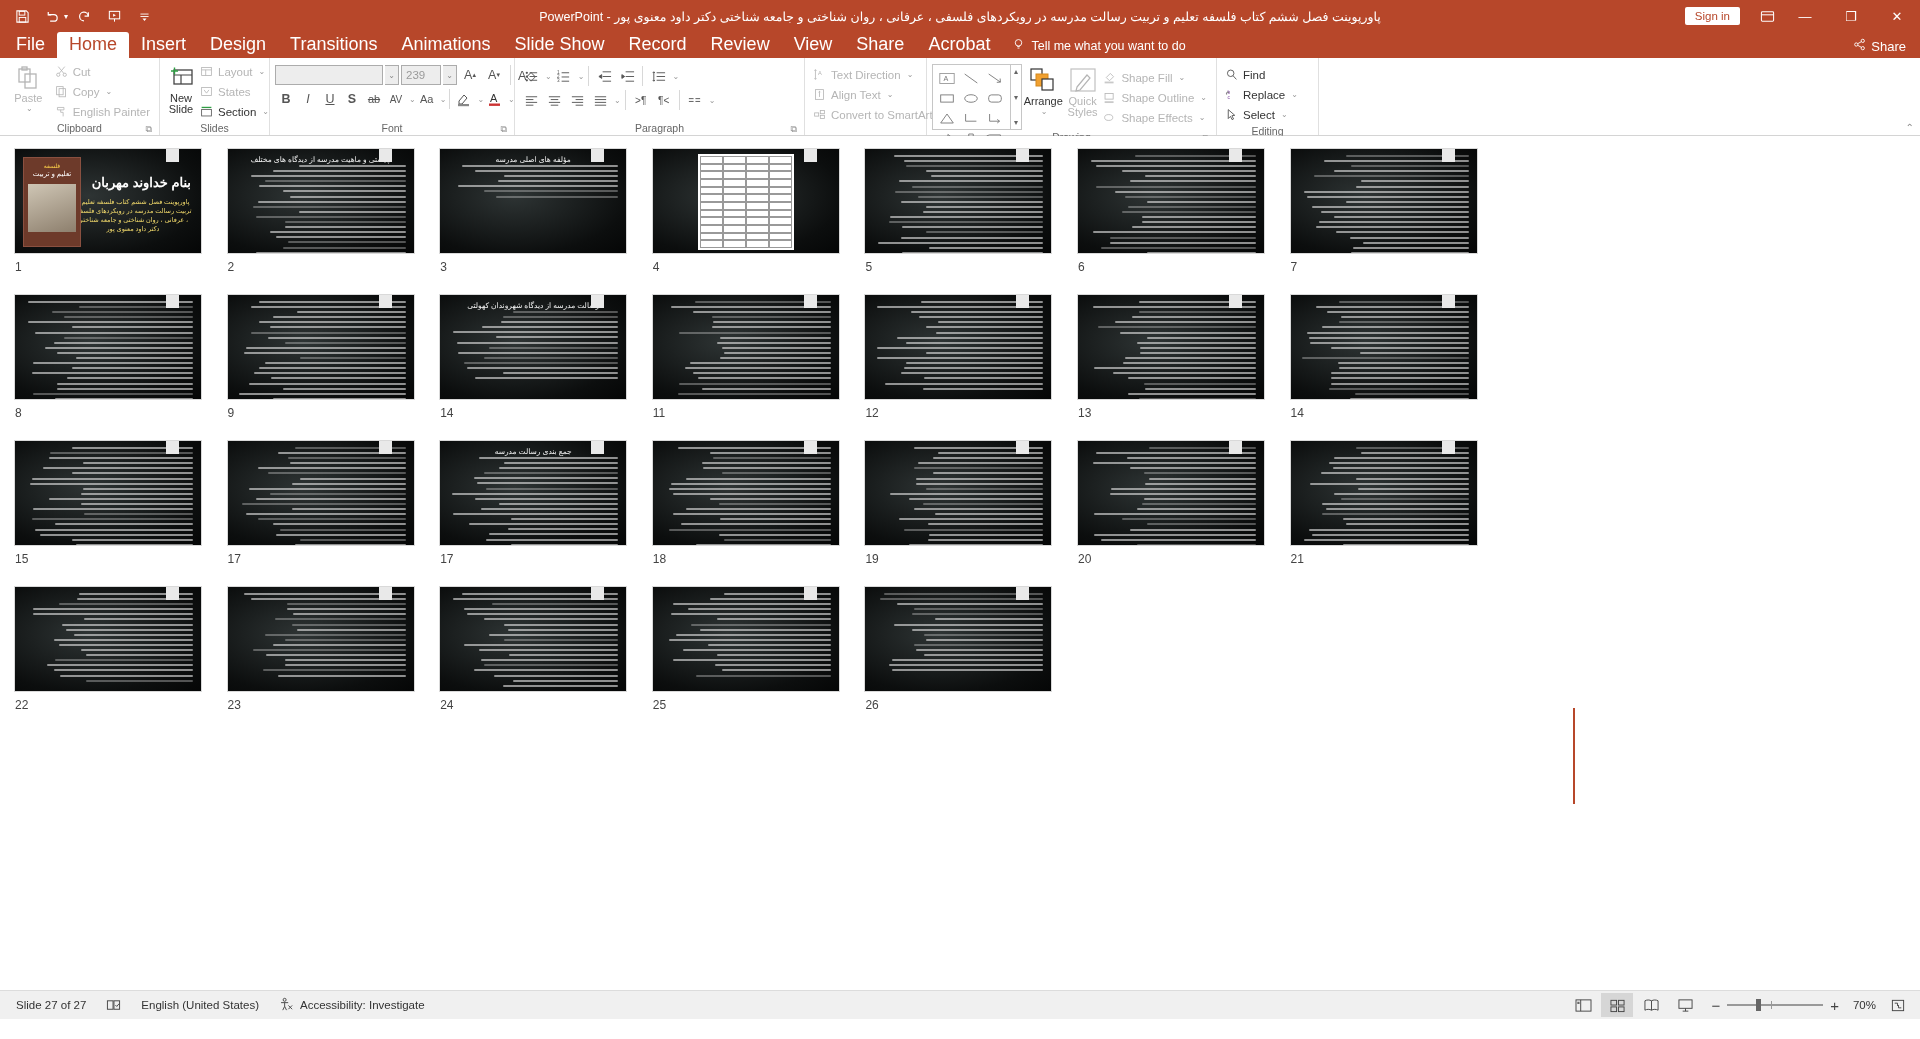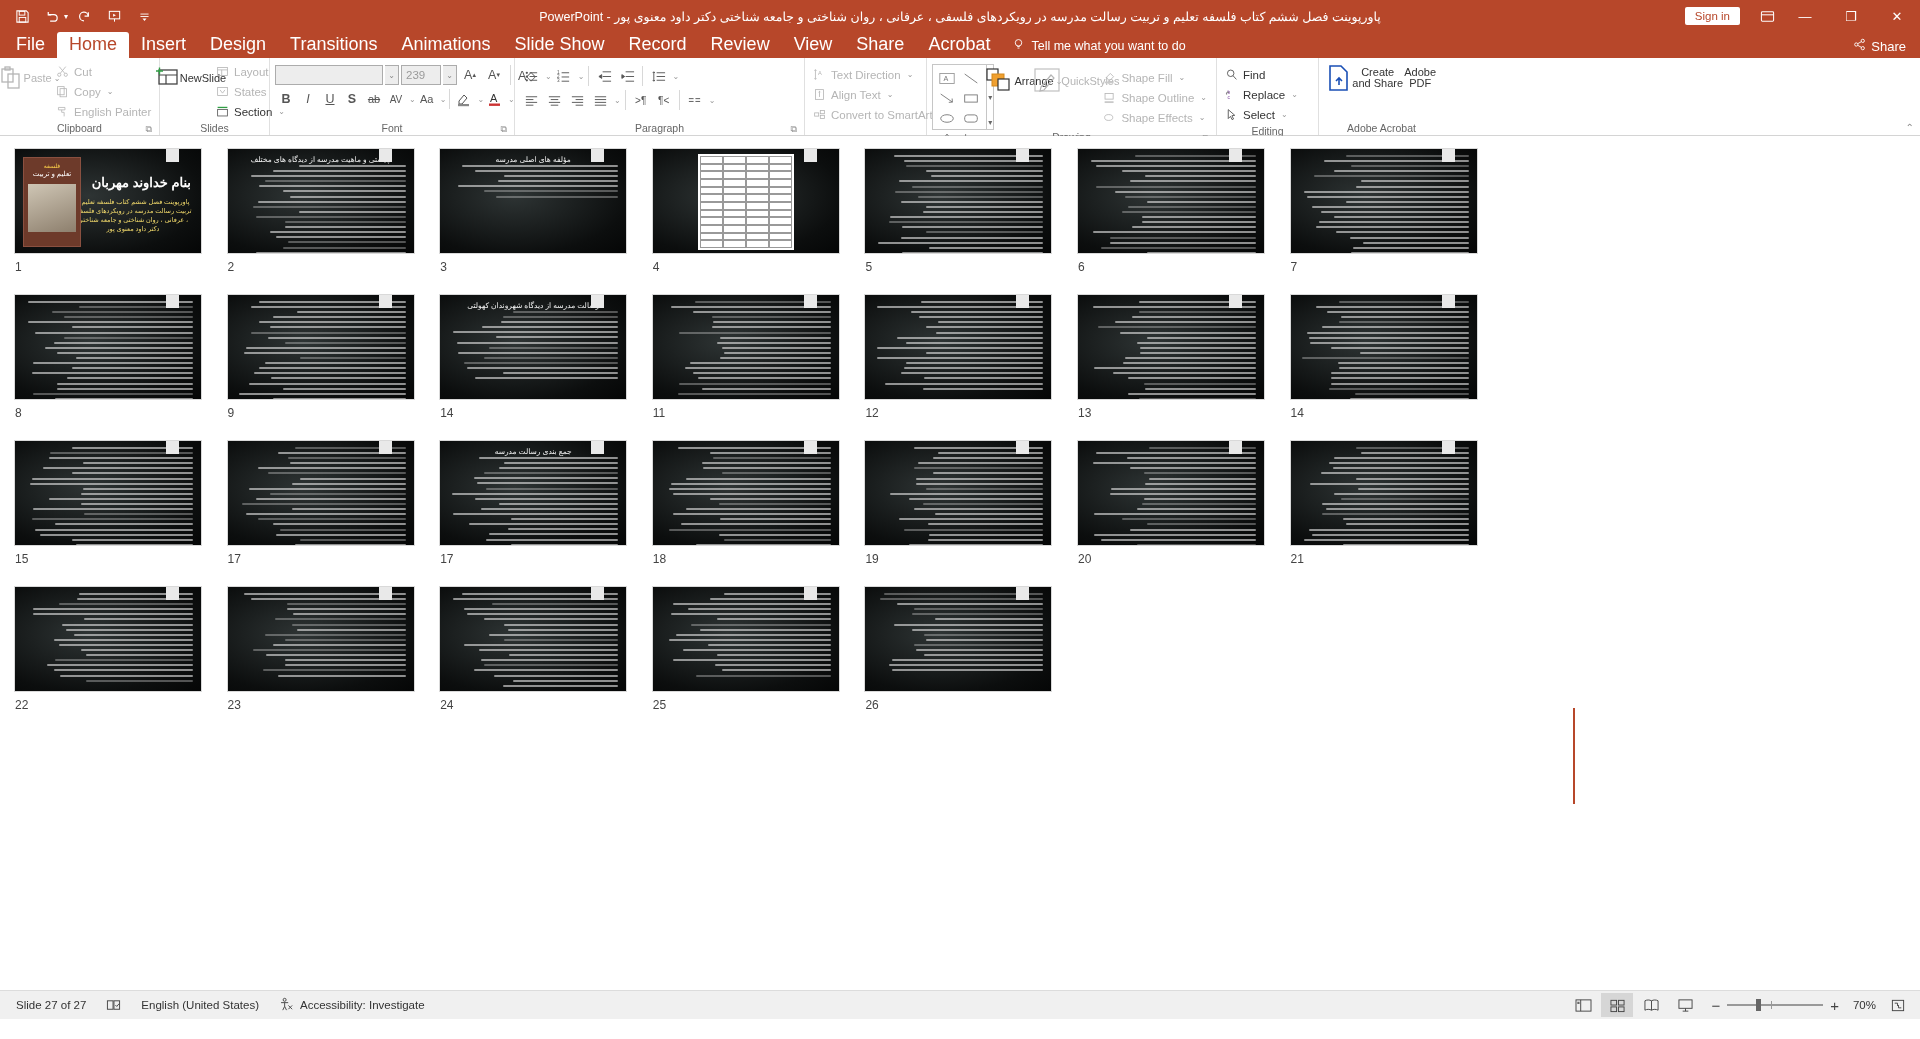--- a/index.html
+++ b/index.html
@@ -115,22 +115,22 @@
     color: #666;
     height: 14px;
     line-height: 14px;
     position: relative;
   }
   .rgroup-label .dlg {
     position:absolute; right:2px; top:1px;
     font-size: 9px; color:#888;
   }
   .bigbtn {
-    display:flex; flex-direction:row; align-items:center;
-    justify-content:center;
+    display:flex; flex-direction:column; align-items:center;
+    justify-content:space-between;
     width: 48px; padding: 2px 2px 0 2px;
     font-size: 11px; color: #b5b5b5;
   }
   .bigbtn.enabled { color:#333; }
   .bigbtn .glyph { height: 30px; display:flex; align-items:center; }
   .bigbtn .lbl { text-align:center; line-height:11px; font-size:11px; }
   .bigbtn .lbl2 { text-align:center; line-height:11px; font-size:11px; }
   .smallcol { display:flex; flex-direction:column; gap:1px; padding-top:1px; }
   .smallbtn {
     display:flex; align-items:center; gap:4px;
@@ -848,35 +848,20 @@
               </svg>
           </span>
           <span>Select</span>
           <span class="car">⌄</span>
         </div>
       </div>
     </div>
     <div class="rgroup-label">Editing</div>
   </div>
 
-  <div class="rgroup" style="width:125px; border-right:none;">
-    <div class="rgroup-body" style="justify-content:center;">
-      <div class="bigbtn enabled" style="width:118px;">
-        <span class="glyph">
-          <svg width="26" height="28" viewBox="0 0 26 28">
-              <path d="M4 2h11l6 6v18H4z" fill="none" stroke="#1a4fb5" stroke-width="1.6"></path>
-              <path d="M13 14v7M10 17l3-3 3 3" fill="none" stroke="#1a4fb5" stroke-width="1.6"></path>
-            </svg>
-        </span>
-        <span class="lbl">Create and Share</span>
-        <span class="lbl2">Adobe PDF</span>
-      </div>
-    </div>
-    <div class="rgroup-label">Adobe Acrobat</div>
-  </div>
 
   <div style="flex:1;"></div>
   <div style="position:absolute; right:6px; bottom:2px; font-size:10px; color:#888;">⌃</div>
 </div>
 
 <div class="canvas">
   <div class="grid" id="slide-grid">
       <div class="slide-cell">
         <div class="thumb">
           <div class="thumb-vignette"></div>

